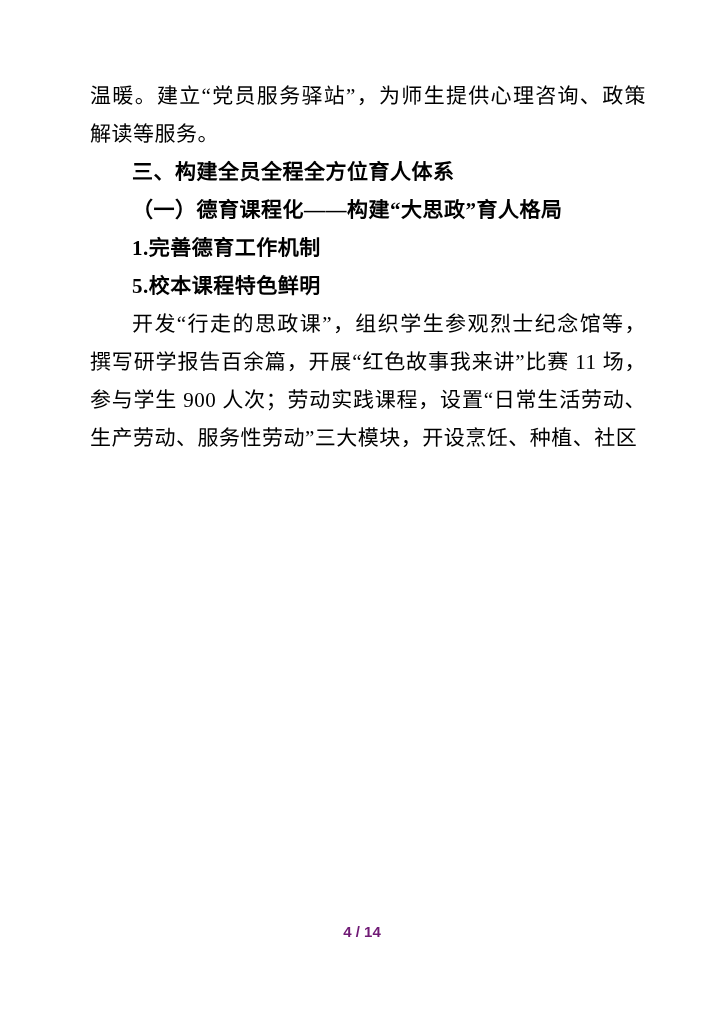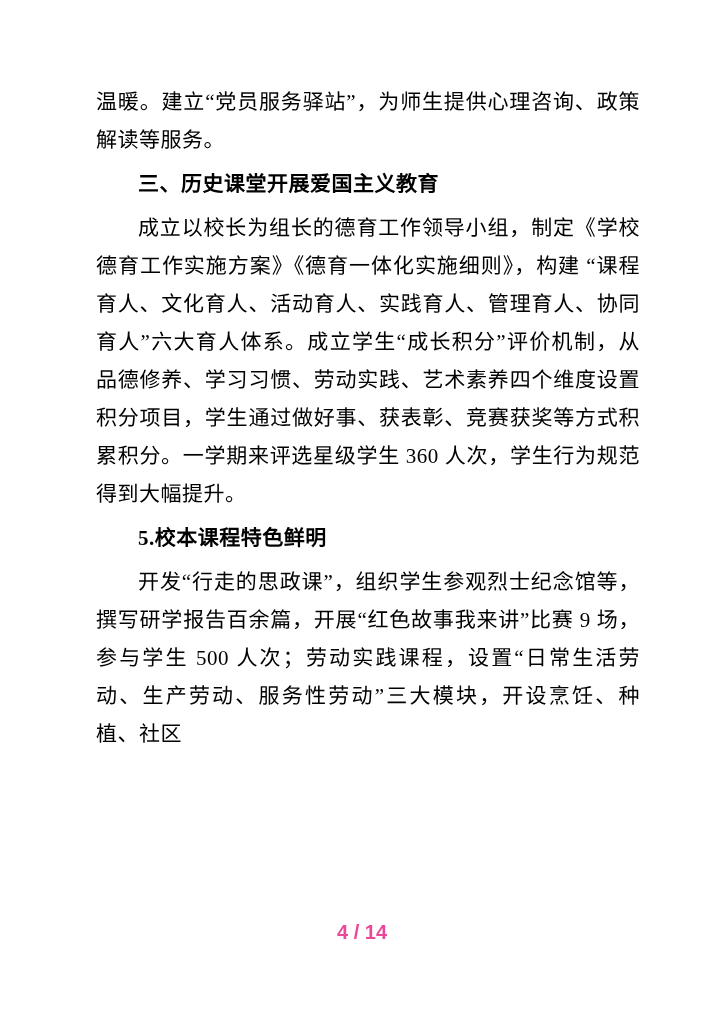--- a/index.html
+++ b/index.html
@@ -22,21 +22,21 @@
     top: 77px;
     width: 556px;
     font-size: 21px;
     line-height: 38px;
     letter-spacing: 0.5px;
     text-align: justify;
     text-justify: inter-ideograph;
     word-break: break-all;
   }
   .doc-body p {
-    margin: 6px;
+    margin: 0;
     padding: 0;
     font-family: Liberation Serif, serif;
   }
   .para-indent {
     text-indent: 2em;
   }
   .para-flush {
     text-indent: 0;
   }
   .heading-1, .heading-2, .heading-3 {
@@ -44,30 +44,31 @@
     text-indent: 2em;
   }
   .page-footer {
     position: absolute;
     left: 0;
     top: 922px;
     width: 100%;
     text-align: center;
     font-family: "Liberation Sans", sans-serif;
     font-weight: bold;
-    font-size: 20px;
+    font-size: 15px;
     line-height: 20px;
-    color: #ec4899;
+    color: #701a75;
   }
 </style>
 </head>
 <body>
 
 <div class="page">
   <div class="doc-body" id="doc-body">
       <p class="para-flush">温暖。建立“党员服务驿站”，为师生提供心理咨询、政策解读等服务。</p>
-      <p class="heading-1">三、历史课堂开展爱国主义教育</p>
-      <p class="para-indent">成立以校长为组长的德育工作领导小组，制定《学校德育工作实施方案》《德育一体化实施细则》，构建 “课程育人、文化育人、活动育人、实践育人、管理育人、协同育人”六大育人体系。成立学生“成长积分”评价机制，从品德修养、学习习惯、劳动实践、艺术素养四个维度设置积分项目，学生通过做好事、获表彰、竞赛获奖等方式积累积分。一学期来评选星级学生 360 人次，学生行为规范得到大幅提升。</p>
+      <p class="heading-1">三、构建全员全程全方位育人体系</p>
+      <p class="heading-2">（一）德育课程化——构建“大思政”育人格局</p>
+      <p class="heading-3">1.完善德育工作机制</p>
       <p class="heading-3">5.校本课程特色鲜明</p>
-      <p class="para-indent">开发“行走的思政课”，组织学生参观烈士纪念馆等，撰写研学报告百余篇，开展“红色故事我来讲”比赛 9 场，参与学生 500 人次；劳动实践课程，设置“日常生活劳动、生产劳动、服务性劳动”三大模块，开设烹饪、种植、社区</p>
+      <p class="para-indent">开发“行走的思政课”，组织学生参观烈士纪念馆等，撰写研学报告百余篇，开展“红色故事我来讲”比赛 11 场，参与学生 900 人次；劳动实践课程，设置“日常生活劳动、生产劳动、服务性劳动”三大模块，开设烹饪、种植、社区</p>
     </div>
   <div class="page-footer">4 / 14</div>
 </div>
 
 </body></html>

